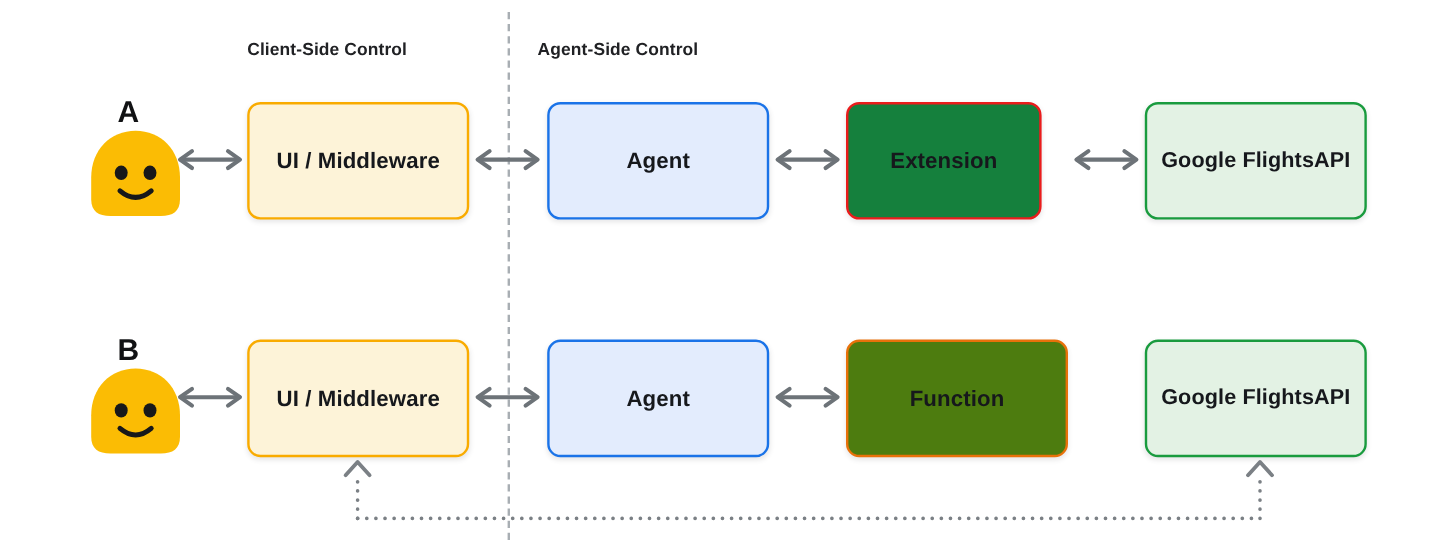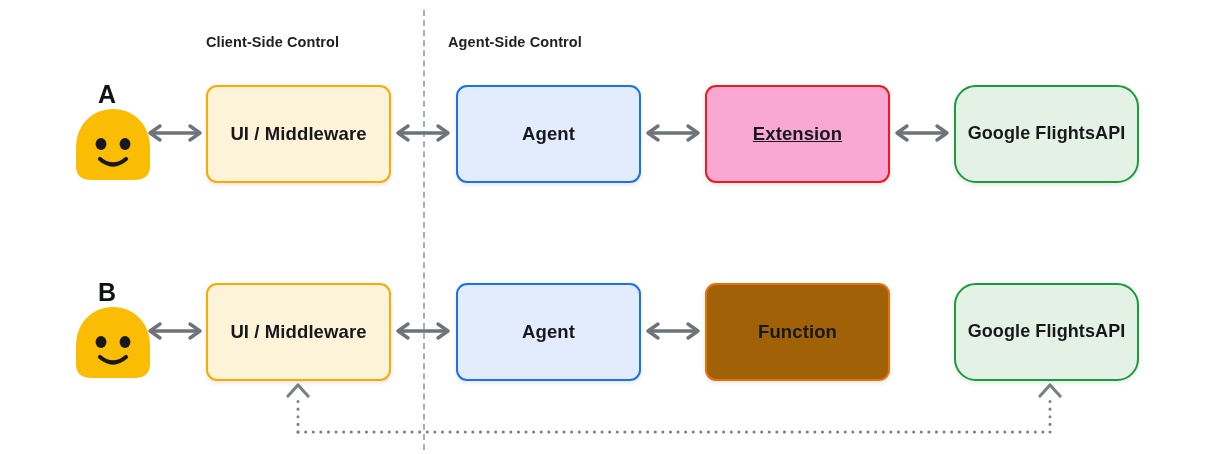--- a/index.html
+++ b/index.html
@@ -63,21 +63,21 @@
     align-items:center;
     justify-content:center;
     text-align:left;
     font-size:18.5px;
     font-weight:600;
     color:#16181c;
     letter-spacing:.1px;
     line-height:1.22;
     box-shadow:0 2px 4px rgba(60,64,67,.13);
   }
-  .node.two-line{font-size:18px;border-radius:22px;}
+  .node.two-line{font-size:18px;}
 
   
   .conn{position:absolute;}
 
   
   #return-path{position:absolute;left:280px;top:378px;}
 </style>
 </head>
 <body>
 
@@ -112,21 +112,21 @@
   </svg>
 
   <div class="node" style="left:456px;top:85px;width:185px;height:98px;background:#e3ecfd;border-color:#1a73e8;">Agent</div>
 
   <svg class="conn" style="left:642px;top:121px;" width="62" height="24">
     <line x1="10" y1="12" x2="52" y2="12" stroke="#6d7378" stroke-width="3.4" stroke-linecap="round"></line>
     <polyline points="16,5 6,12 16,19" stroke="#6d7378" stroke-width="3.4" fill="none" stroke-linecap="round" stroke-linejoin="round"></polyline>
     <polyline points="46,5 56,12 46,19" stroke="#6d7378" stroke-width="3.4" fill="none" stroke-linecap="round" stroke-linejoin="round"></polyline>
   </svg>
 
-  <div class="node" style="left:705px;top:85px;width:185px;height:98px;background:#f9a8d4;border-color:#ea1c1c;text-decoration:underline;">Extension</div>
+  <div class="node" style="left:705px;top:85px;width:163px;height:98px;background:#15803d;border-color:#ea1c1c;">Extension</div>
 
   <svg class="conn" style="left:891px;top:121px;" width="62" height="24">
     <line x1="10" y1="12" x2="52" y2="12" stroke="#6d7378" stroke-width="3.4" stroke-linecap="round"></line>
     <polyline points="16,5 6,12 16,19" stroke="#6d7378" stroke-width="3.4" fill="none" stroke-linecap="round" stroke-linejoin="round"></polyline>
     <polyline points="46,5 56,12 46,19" stroke="#6d7378" stroke-width="3.4" fill="none" stroke-linecap="round" stroke-linejoin="round"></polyline>
   </svg>
 
   <div class="node two-line" style="left:954px;top:85px;width:185px;height:98px;background:#e3f2e4;border-color:#199b3e;">
     <span>Google Flights</span>
       <br>
@@ -157,21 +157,21 @@
   </svg>
 
   <div class="node" style="left:456px;top:283px;width:185px;height:98px;background:#e3ecfd;border-color:#1a73e8;">Agent</div>
 
   <svg class="conn" style="left:642px;top:319px;" width="62" height="24">
     <line x1="10" y1="12" x2="52" y2="12" stroke="#6d7378" stroke-width="3.4" stroke-linecap="round"></line>
     <polyline points="16,5 6,12 16,19" stroke="#6d7378" stroke-width="3.4" fill="none" stroke-linecap="round" stroke-linejoin="round"></polyline>
     <polyline points="46,5 56,12 46,19" stroke="#6d7378" stroke-width="3.4" fill="none" stroke-linecap="round" stroke-linejoin="round"></polyline>
   </svg>
 
-  <div class="node" style="left:705px;top:283px;width:185px;height:98px;background:#a16207;border-color:#e8710a;">Function</div>
+  <div class="node" style="left:705px;top:283px;width:185px;height:98px;background:#4d7c0f;border-color:#e8710a;">Function</div>
 
   <div class="node two-line" style="left:954px;top:283px;width:185px;height:98px;background:#e3f2e4;border-color:#199b3e;">
     <span>Google Flights</span>
       <br>
     <span>API</span>
   </div>
 
   <svg id="return-path" width="800" height="66">
 
     <line x1="18" y1="54" x2="770" y2="54" stroke="#7b8085" stroke-width="3" stroke-linecap="round" stroke-dasharray="0.1 7.5"></line>

